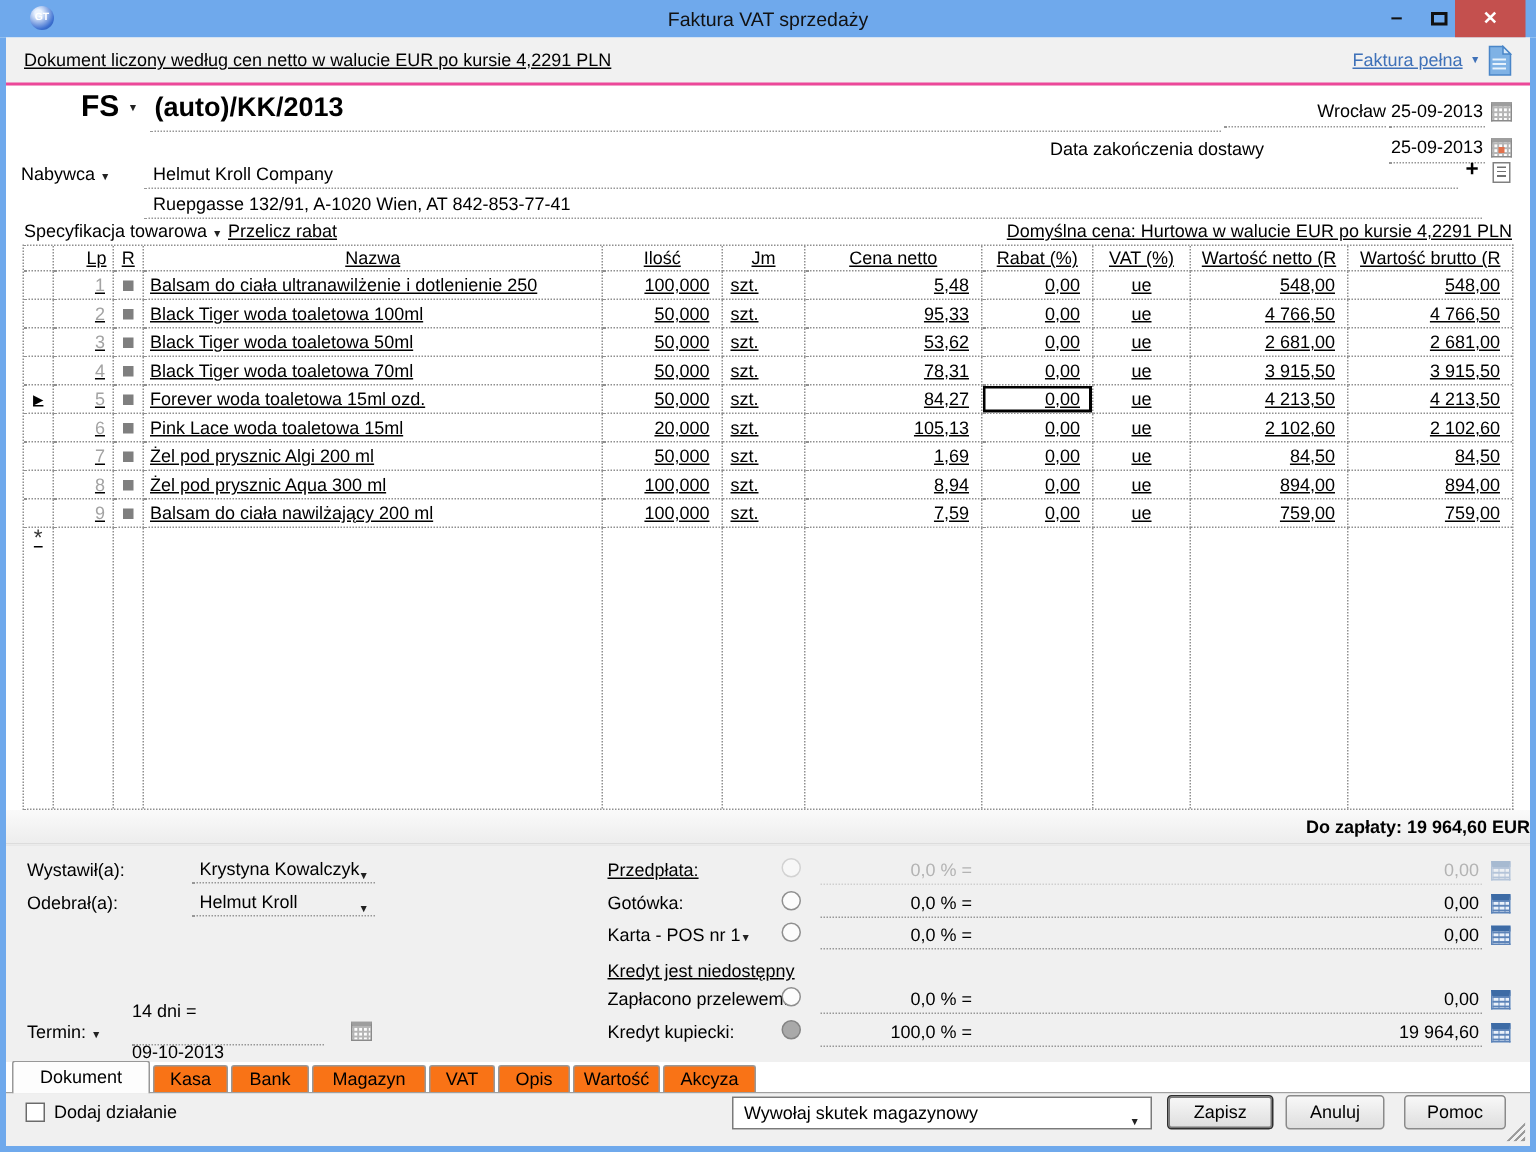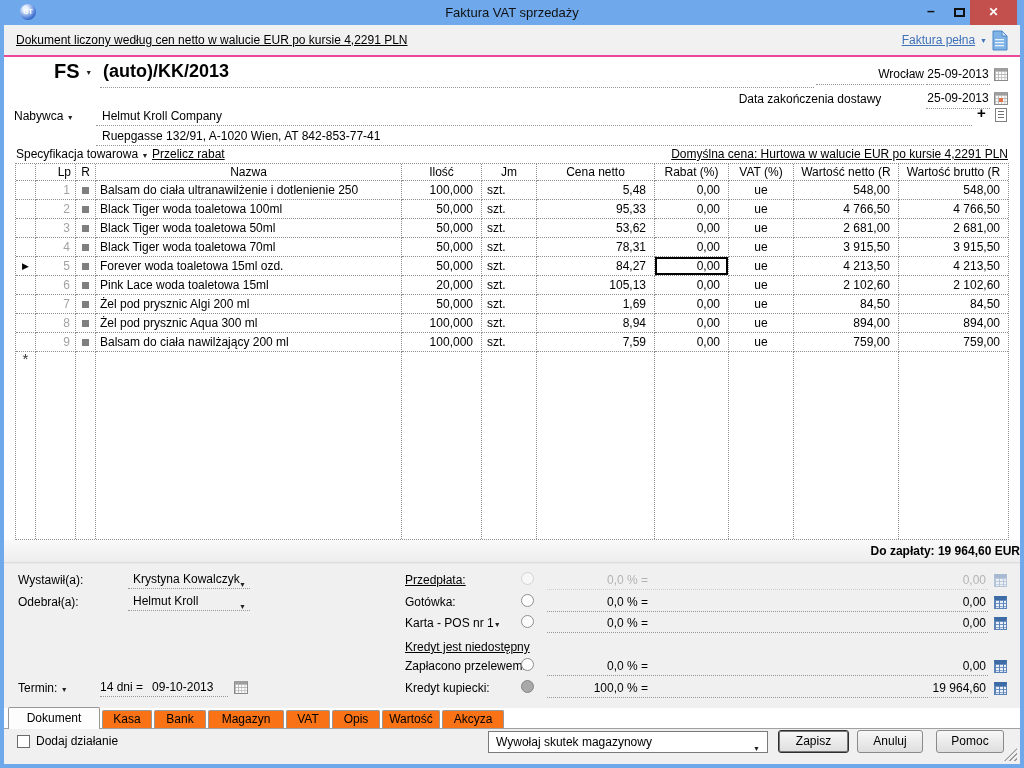--- a/index.html
+++ b/index.html
@@ -29,21 +29,21 @@
   .dd { font-size:7px; color:#222; }
   .dd-blue { font-size:7px; color:#3F71B8; }
 
   
   .fs-sym { position:absolute; left:54px; top:60px; font-size:20px; font-weight:bold; }
   .fs-sym .dd { vertical-align:3px; }
   .numline { position:absolute; left:100px; top:62px; width:714px; height:26px; border-bottom:1px dotted #979797; }
   .doc-num { position:absolute; left:103px; top:61px; font-size:18px; font-weight:bold; }
   .city-fld { position:absolute; left:816px; top:64px; width:108px; height:21px; border-bottom:1px dotted #979797; text-align:right; line-height:21px; }
   .date1-fld { position:absolute; left:926px; top:64px; width:64px; height:21px; border-bottom:1px dotted #979797; text-align:center; line-height:21px; }
-  .dlv-label { position:absolute; left:700px; top:90px; width:220px; height:19px; text-align:center; line-height:19px; }
+  .dlv-label { position:absolute; left:700px; top:90px; width:220px; height:19px; text-align:left; line-height:19px; }
   .date2-fld { position:absolute; left:926px; top:88px; width:64px; height:21px; border-bottom:1px dotted #979797; text-align:center; line-height:21px; }
 
   .cal { position:absolute; width:14px; height:13px; border:1px solid #8A8A8A; border-top:3px solid #9E9E9E; background-color:#FDFDFD;
          background-image:linear-gradient(to right,#B5B5B5 1px,transparent 1px),linear-gradient(to bottom,#B5B5B5 1px,transparent 1px);
          background-size:3.2px 3.2px; }
   .cal.dot::after { content:""; position:absolute; left:4px; top:3px; width:4px; height:4px; background:#E2714C; }
 
   .buyer-label { position:absolute; left:14px; top:109px; }
   .buyer-name-fld { position:absolute; left:96px; top:107px; width:876px; height:19px; border-bottom:1px dotted #979797; padding-left:6px; line-height:18px; }
   .plus-btn { position:absolute; left:977px; top:104px; font-size:15px; font-weight:bold; }
@@ -52,21 +52,21 @@
                        background:repeating-linear-gradient(to bottom,#707070 0 1px,transparent 1px 3px); }
   .buyer-addr-fld { position:absolute; left:96px; top:128px; width:892px; height:18px; border-bottom:1px dotted #979797; padding-left:6px; line-height:17px; }
 
   .spec-link { position:absolute; left:16px; top:146px; line-height:17px; }
   .recalc-link { position:absolute; left:152px; top:146px; line-height:17px; text-decoration:underline; }
   .price-link { position:absolute; right:16px; top:146px; line-height:17px; text-decoration:underline; }
 
   
   .grid { position:absolute; left:15px; top:163px; width:994px; height:377px; background:#fff;
           display:grid; grid-template-columns:20px 40px 20px 306px 80px 55px 118px 74px 65px 105px 109px;
-          grid-template-rows:17px repeat(9,19px) 1fr; border:1px dotted #8F8F8F; }
+          grid-template-rows:17px repeat(9,19px) 1fr; border:1px dotted #8F8F8F;text-decoration:underline; }
   .g { border-right:1px dotted #8F8F8F; border-bottom:1px dotted #8F8F8F; overflow:hidden; white-space:nowrap; line-height:18px; }
   .g.last { border-right:none; }
   .g.nf { border-bottom:none; }
   .gh { text-align:center; line-height:16px; }
   .gh.lp-h { text-align:right; padding-right:4px; }
   .c-lp { color:#A3A3A3; text-align:right; padding-right:5px; }
   .c-r { display:flex; align-items:center; justify-content:center; }
   .sq { width:7px; height:7px; background:#7F7F7F; }
   .c-name { padding-left:4px; }
   .c-num { text-align:right; padding-right:8px; }
@@ -78,22 +78,22 @@
 
   
   .summary { position:absolute; left:4px; top:540px; width:1016px; height:23px; background:linear-gradient(#FAFAFA,#EDEDED);
              border-bottom:1px solid #DCDCDC; text-align:right; font-weight:bold; line-height:22px; }
 
   
   .footer { position:absolute; left:4px; top:563px; width:1016px; height:145px; background:#F0F0F0; border-top:1px solid #E8E8E8; }
   .flabel { position:absolute; left:18px; line-height:19px; }
   .ffield { position:absolute; left:128px; width:122px; height:19px; border-bottom:1px dotted #979797; line-height:18px; padding-left:5px; }
   .ffield .dd { position:absolute; right:4px; top:6px; }
-  .term-fld { position:absolute; left:100px; top:678px; width:128px; height:19px; border-bottom:1px dotted #979797;
-              display:flex; justify-content:flex-start; gap:9px; line-height:18px; padding-right:2px; }
+  .term-fld { position:absolute; left:88px; top:678px; width:128px; height:19px; border-bottom:1px dotted #979797;
+              display:flex; justify-content:center; gap:9px; line-height:18px; padding-right:2px;flex-direction:column; }
   .paylabel { position:absolute; left:405px; height:19px; line-height:19px; }
   .paylink { text-decoration:underline; }
   .radio { position:absolute; left:521px; width:13px; height:13px; border-radius:50%; border:1px solid #8F8F8F; background:#FCFCFC; }
   .radio.off { border-color:#D2D2D2; background:#F7F7F7; }
   .radio.on { background:#A9A9A9; border-color:#848484; }
   .payline { position:absolute; left:547px; width:441px; height:19px; border-bottom:1px dotted #979797; }
   .payline.offl { border-bottom-color:#CFCFCF; }
   .payline .pct { position:absolute; left:0; width:101px; text-align:right; line-height:19px; }
   .payline .amt { position:absolute; right:2px; line-height:19px; }
   .payline.offl .pct, .payline.offl .amt { color:#B3B3B3; }

